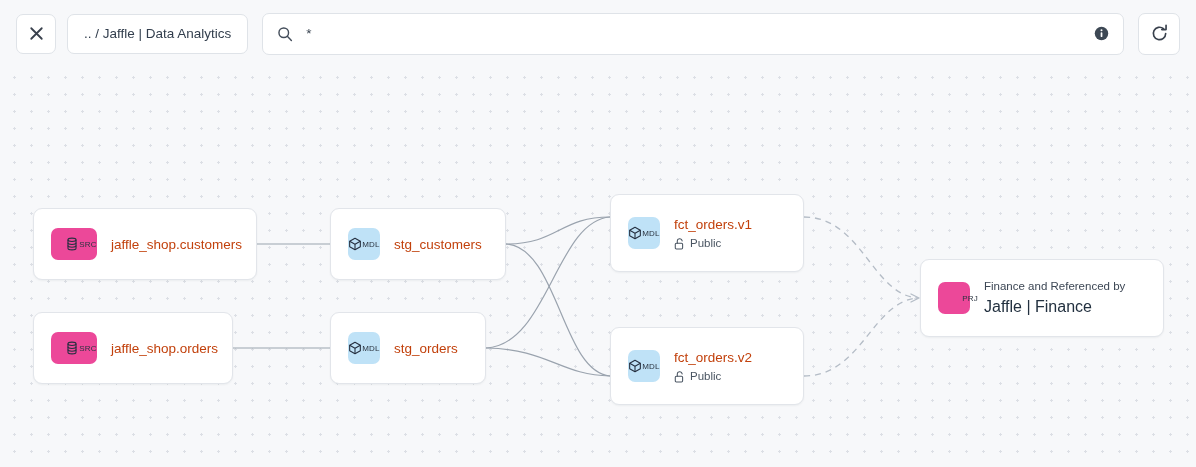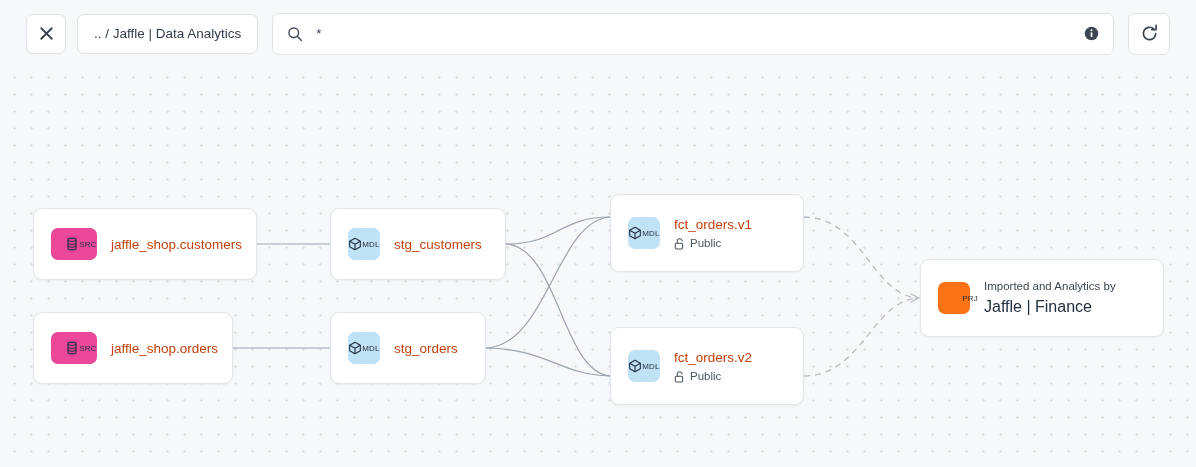--- a/index.html
+++ b/index.html
@@ -18,21 +18,21 @@
   
   #toolbar {
     position: absolute;
     left: 0; top: 0;
     width: 1196px;
     height: 67px;
     background: #f7f8fa;
     display: flex;
     align-items: center;
     box-sizing: border-box;
-    padding: 0 26px;
+    padding: 0 16px;
     z-index: 20;
   }
   .tb-btn {
     background: #ffffff;
     border: 1px solid #dfe3e8;
     border-radius: 7px;
     height: 40px;
     display: flex;
     align-items: center;
     justify-content: center;
@@ -109,21 +109,21 @@
     border-radius: 7px;
     margin-left: 17px;
     display: flex;
     flex-direction: row;
     align-items: center;
     justify-content: center;
     flex: 0 0 auto;
   }
   .badge-src { background: #ec4899; padding-left: 14px; }
   .badge-mdl { background: #bfe2f7; }
-  .badge-prj { background: #f97316; gap: 32px; }
+  .badge-prj { background: #ec4899; gap: 32px; }
   .badge-label {
     font-size: 8px;
     letter-spacing: .2px;
     color: #2b3440;
     line-height: 8px;
     margin-top: 1px;
   }
   .node-body {
     margin-left: 14px;
     margin-right: 14px;
@@ -328,18 +328,18 @@
 
   <div class="node" id="node-imported-project">
     <div class="node-badge badge-prj">
       <svg width="14" height="14" viewBox="0 0 16 16">
         <rect x="3.3" y="1.9" width="9.4" height="2.5" rx="1.1" fill="none" stroke="#263040" stroke-width="1.2"></rect>
         <path d="M4.3,4.6 V11.9 A1.3,1.3 0 0 0 5.6,13.2 H10.4 A1.3,1.3 0 0 0 11.7,11.9 V4.6" fill="none" stroke="#263040" stroke-width="1.2"></path>
       </svg>
       <span class="badge-label">PRJ</span>
     </div>
     <div class="node-body">
-      <div class="node-caption">Imported and Analytics by</div>
+      <div class="node-caption">Finance and Referenced by</div>
       <div class="node-name-big">Jaffle | Finance</div>
     </div>
   </div>
 
 </div>
 
 </body></html>

